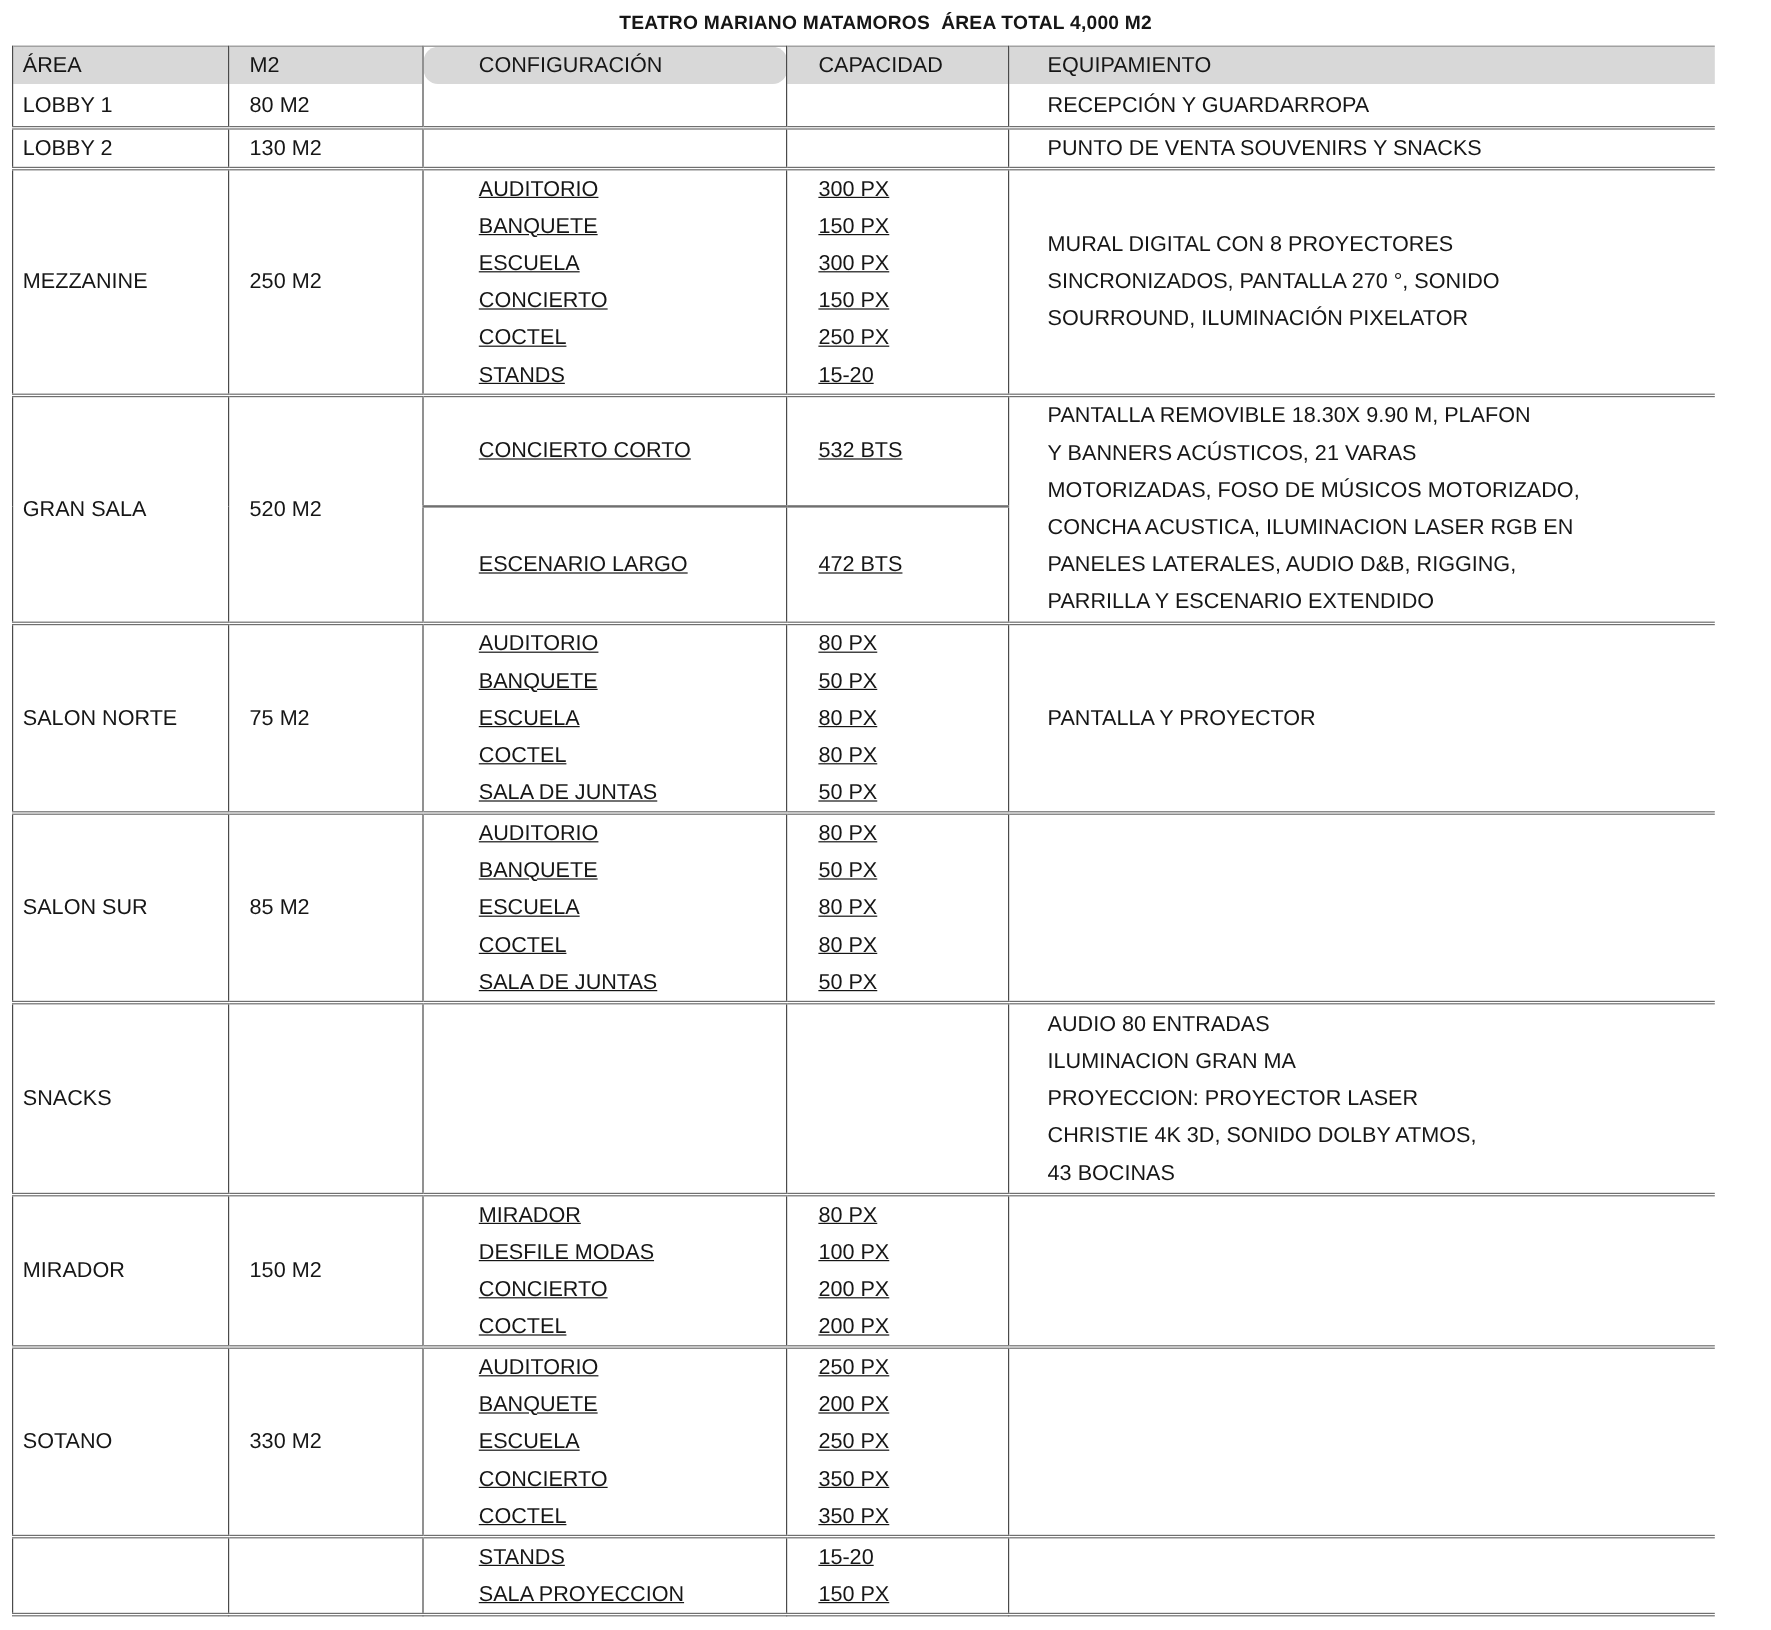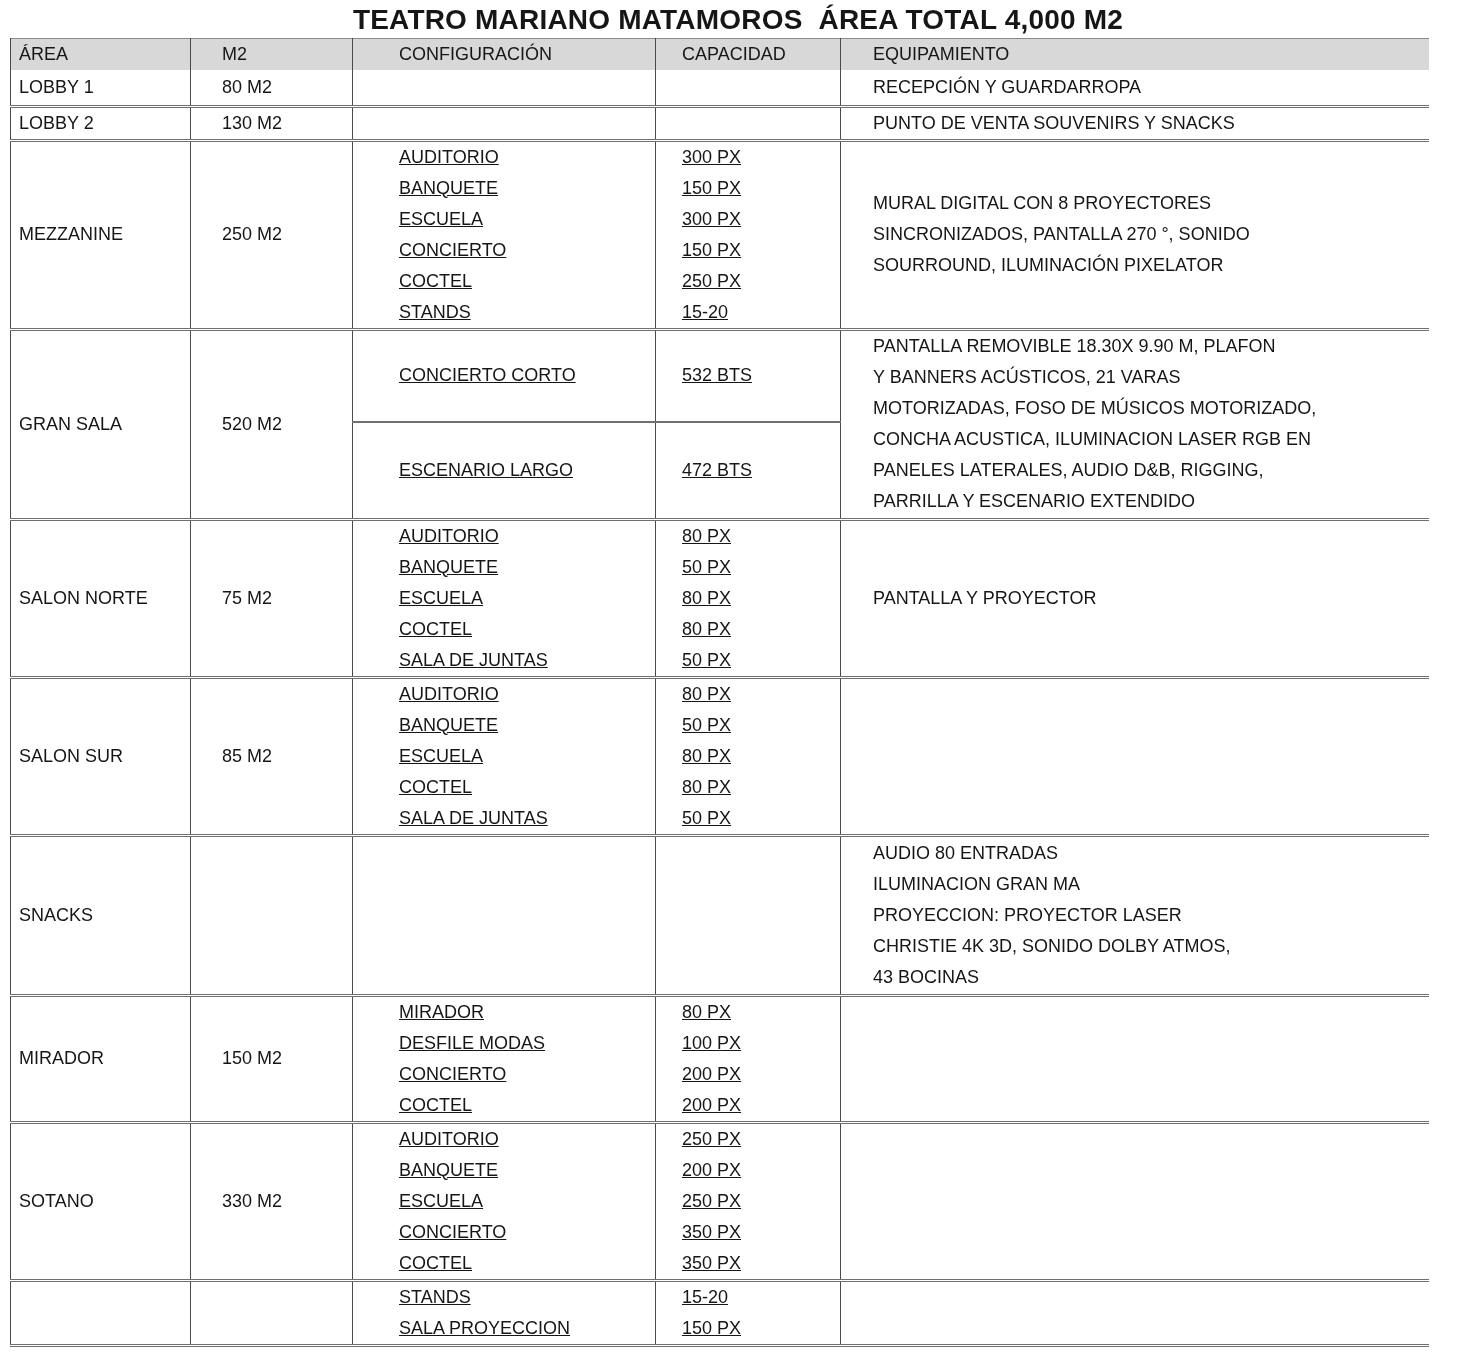--- a/index.html
+++ b/index.html
@@ -10,21 +10,21 @@
     height: 1358px;
     font-family: "Liberation Sans", sans-serif;
     color: #161616;
   }
   .page { padding-top: 4px; }
   .doc-title {
     width: 1476px;
     height: 34px;
     line-height: 32px;
     text-align: center;
-    font-size: 28px;
+    font-size: 16px;
     font-weight: bold;
     white-space: pre;
     letter-spacing: 0.2px;
   }
   table.venue {
     border-collapse: collapse;
     table-layout: fixed;
     margin-left: 10px;
     width: 1418px;
     border-top: 1px solid #8a8a8a;
@@ -45,22 +45,22 @@
     overflow: hidden;
   }
   thead th {
     background: #d8d8d8;
     height: 31px;
     line-height: 31px;
   }
   tr.sep > td { border-top: 3px double #6f6f6f; }
   td.subsep { border-top: 2px solid #6f6f6f; margin-top: 40px; }
   .pad-area   { padding-left: 8px;  }
-  .pad-m2     { padding-left: 31px; }
-  .pad-config { padding-left: 46px; }
+  .pad-m2     { padding-left: 17px; }
+  .pad-config { padding-left: 46px; border-radius: 12px; }
   .pad-cap    { padding-left: 26px; }
   .pad-equip  { padding-left: 32px; padding-right: 8px; }
   .cfg-line { line-height: 31px; white-space: nowrap; text-decoration: underline; }
   .equip-block { line-height: 31px; white-space: pre-line; }
   .one-line { line-height: 31px; white-space: nowrap; }
 </style>
 </head>
 <body>
 
 <div class="page">

